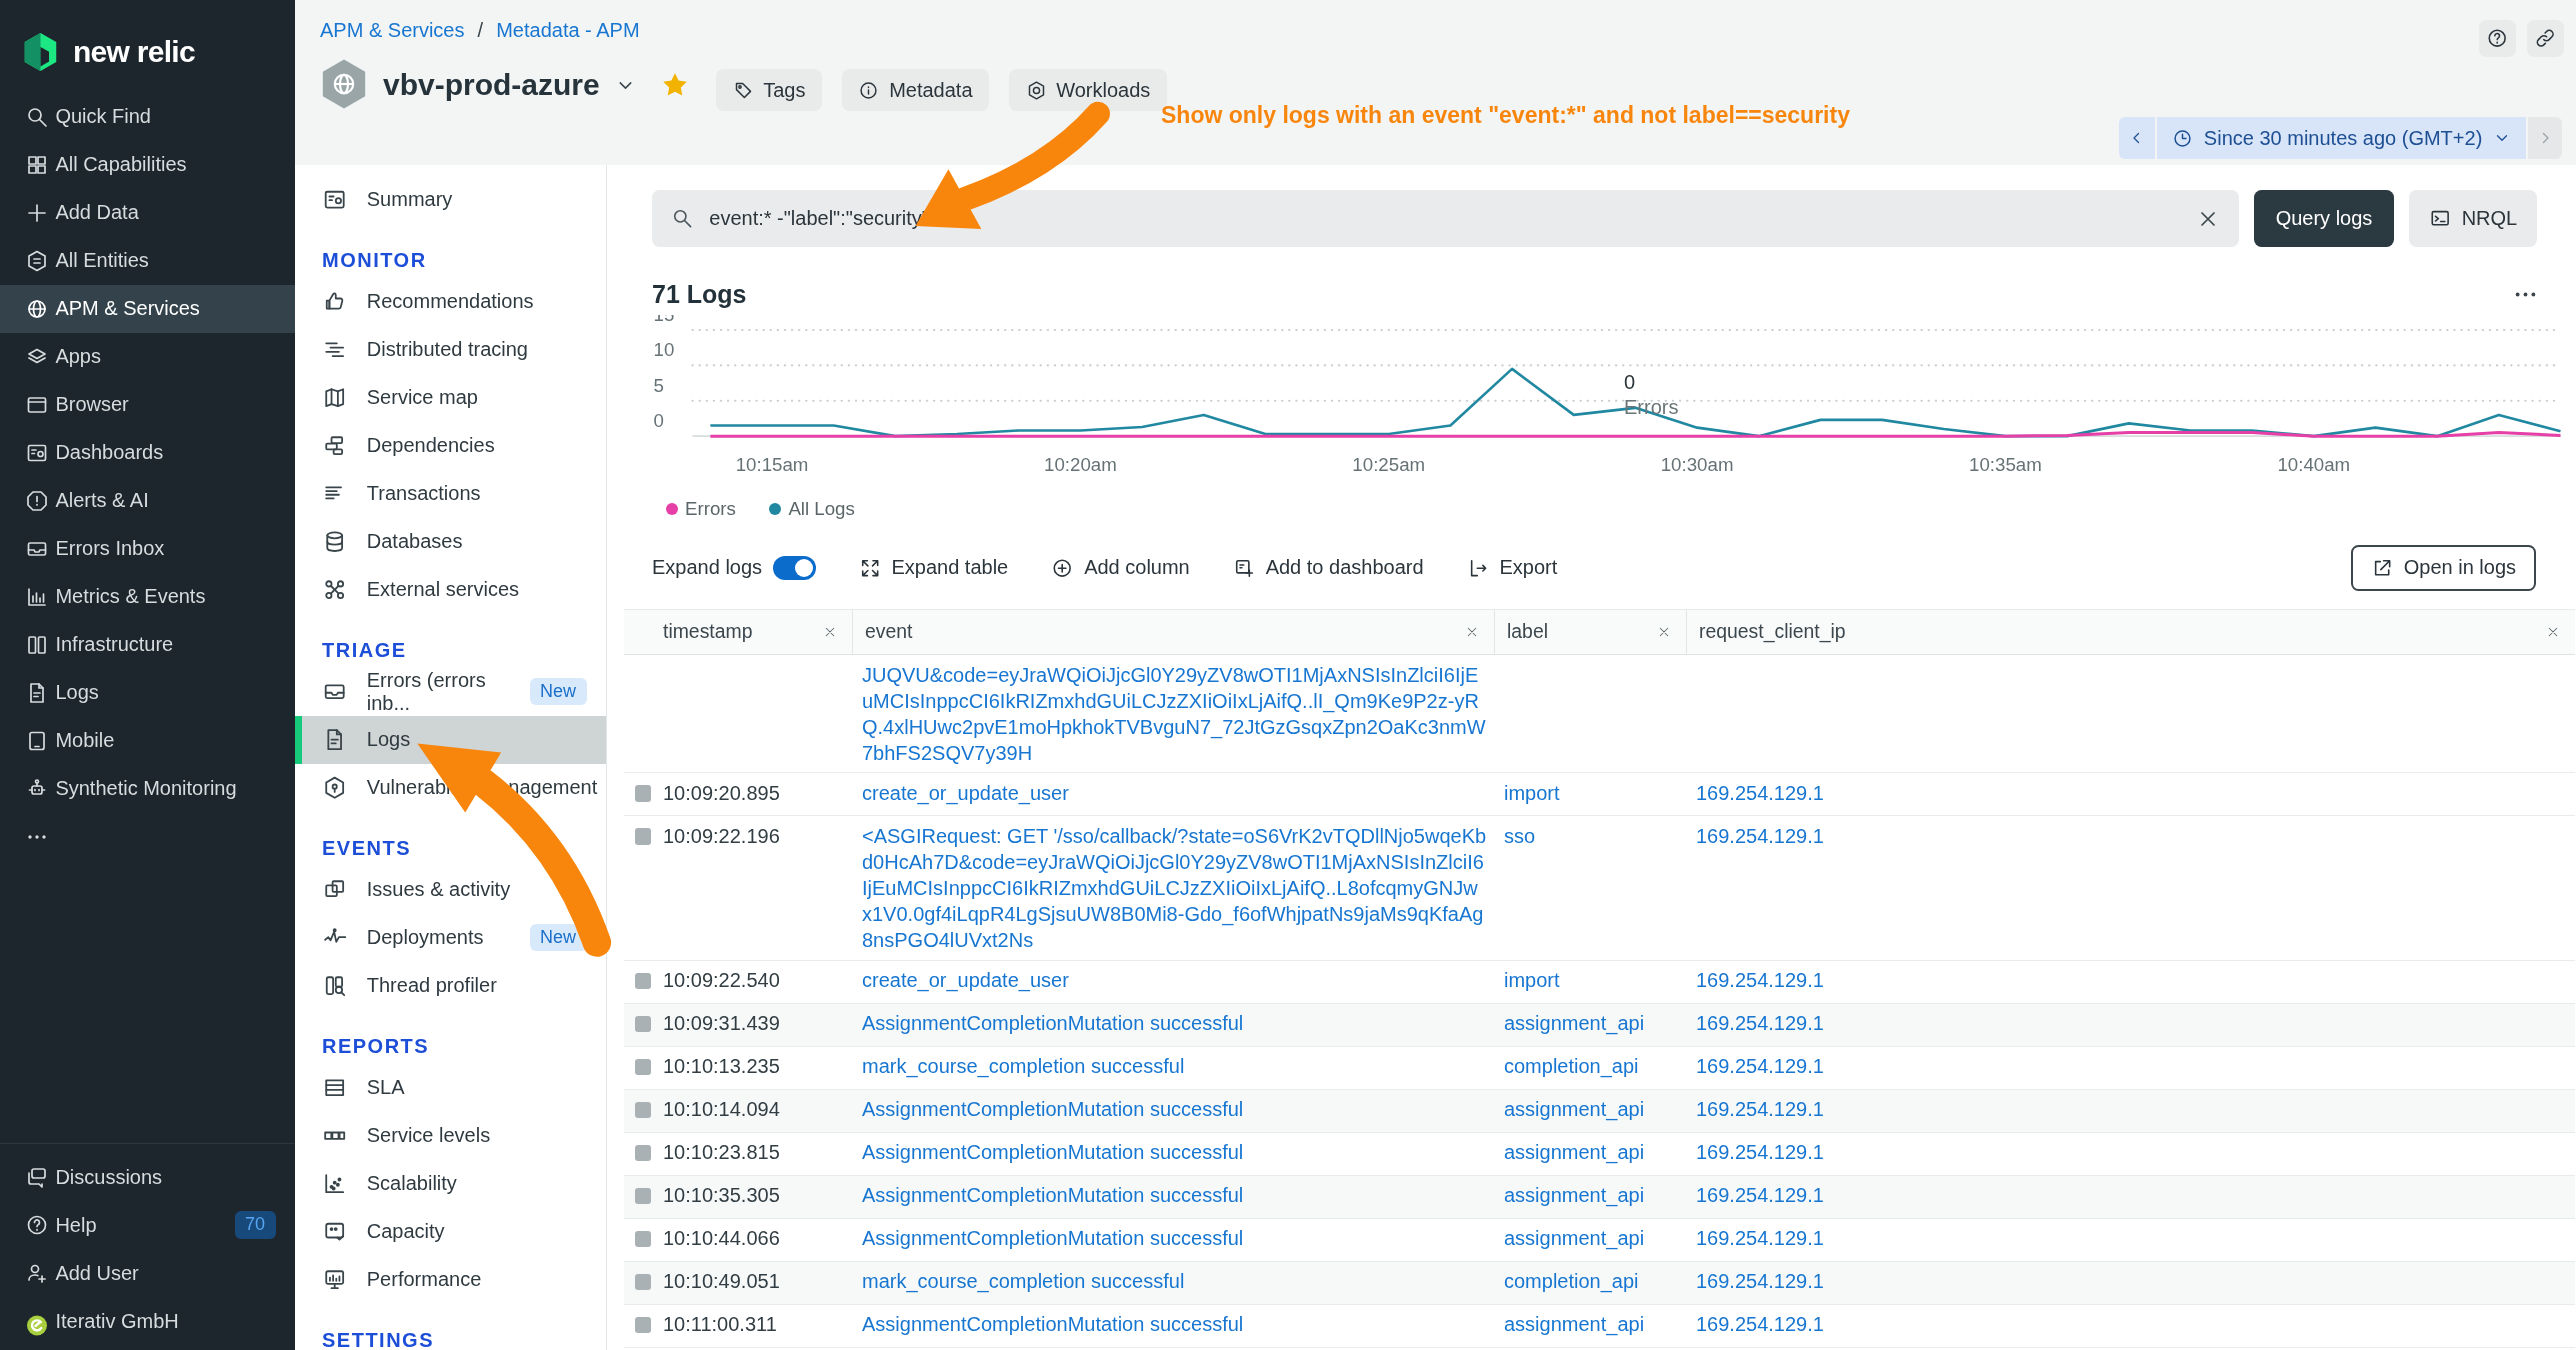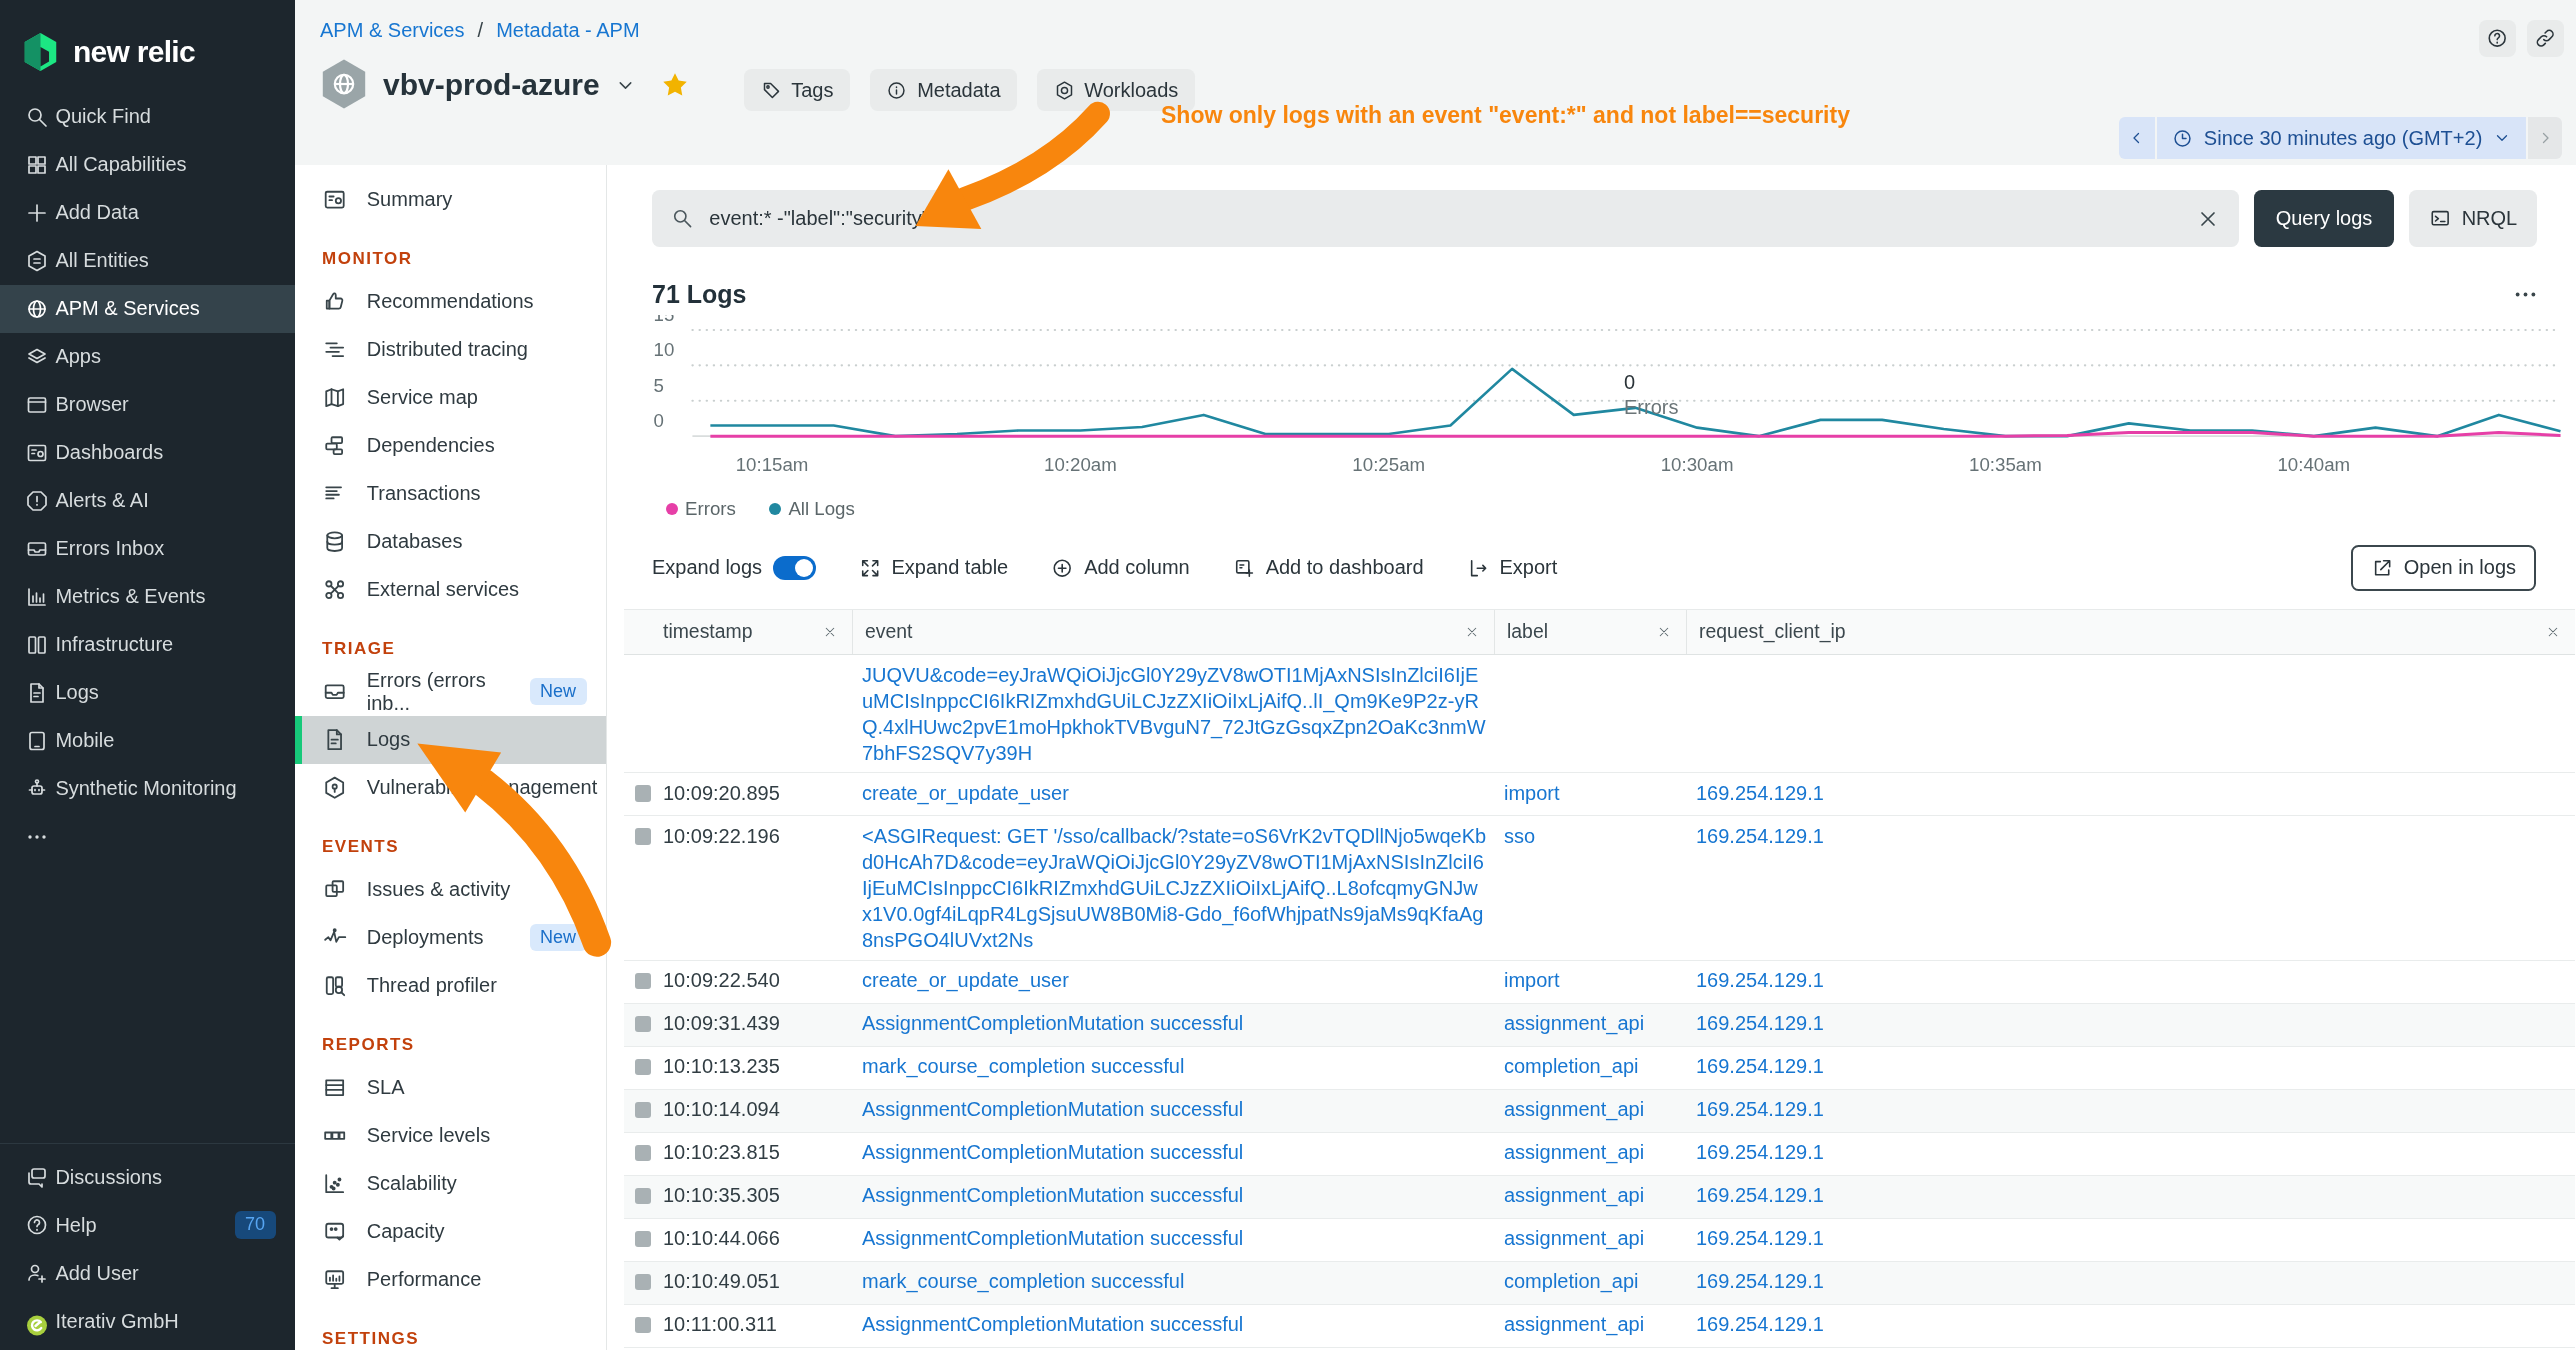--- a/index.html
+++ b/index.html
@@ -32,21 +32,21 @@
   .breadcrumb{position:absolute;top:19.4px;left:25px;font-size:20px;}
   .breadcrumb a{color:#1776d1;text-decoration:none;cursor:pointer;}
   .crumb-sep{color:#39454a;margin:0 7.5px;}
   .title-row{position:absolute;top:58px;left:25px;display:flex;align-items:center;gap:15px;}
   .hex-ic svg{width:48px;height:54px;display:block;}
   .entity-title{font-size:30px;font-weight:700;color:#26333b;margin:0;}
   .title-caret{width:21px;height:21px;color:#39454a;display:inline-flex;cursor:pointer;}
   .title-caret svg{width:100%;height:100%;}
   .star-ic{width:30px;height:30px;color:#f2b300;margin-left:9px;cursor:pointer;}
   .star-ic svg{width:100%;height:100%;}
-  .entity-actions{position:absolute;top:69px;left:449px;display:flex;gap:20px;}
+  .entity-actions{position:absolute;top:69px;left:421px;display:flex;gap:20px;}
   .chip-btn{display:inline-flex;align-items:center;gap:9.7px;height:42px;padding:0 16.5px;
     background:#e9ebeb;border:none;border-radius:7.5px;font-size:20px;color:#2b353b;
     font-family:inherit;cursor:pointer;}
   .chip-btn .nav-ic{width:21px;height:21px;}
   .annotation{position:absolute;top:102px;left:866px;font-size:23px;font-weight:700;
     color:#f8860d;white-space:nowrap;}
   .util-btns{position:absolute;top:20px;right:12px;display:flex;gap:11.2px;}
   .util-btn{width:37px;height:37px;border-radius:7.5px;background:#e9ebeb;border:none;
     display:flex;align-items:center;justify-content:center;color:#2b353b;cursor:pointer;}
   .util-btn .nav-ic{width:22.4px;height:22.4px;}
@@ -58,22 +58,22 @@
   .tp-next{width:34px;border-radius:0 6px 6px 0;background:#e5e7e8;color:#98a1a4;}
   .tp-ic{width:21px;height:21px;display:inline-flex;}
   .tp-ic svg{width:100%;height:100%;}
   .tp-caret{width:18px;height:18px;display:inline-flex;}
   .tp-caret svg{width:100%;height:100%;}
 
   .body-row{flex:1;display:flex;min-height:0;}
   
   .subnav{width:312px;min-width:312px;background:#fff;border-right:1.5px solid #e4e7e7;
     padding-top:10.5px;overflow:hidden;position:relative;}
-  .sec-title{height:54px;padding:25.4px 0 0 27px;font-size:17px;font-weight:700;
-    letter-spacing:1.5px;color:#c2410c;}
+  .sec-title{height:54px;padding:25.4px 0 0 27px;font-size:20px;font-weight:700;
+    letter-spacing:1.5px;color:#1d4ed8;}
   .sub-item{height:48px;display:flex;align-items:center;gap:19.4px;padding-left:27px;
     font-size:20px;color:#2f3a40;cursor:pointer;position:relative;}
   .sub-item .nav-ic{width:25.4px;height:25.4px;color:#39454a;}
   .sub-item.selected{background:#cfd4d5;}
   .sub-item.selected::before{content:"";position:absolute;left:0;top:0;bottom:0;width:6.7px;
     background:#17c97a;}
 
   
   .workspace{flex:1;background:#fff;min-width:0;position:relative;display:flex;
     flex-direction:column;}

